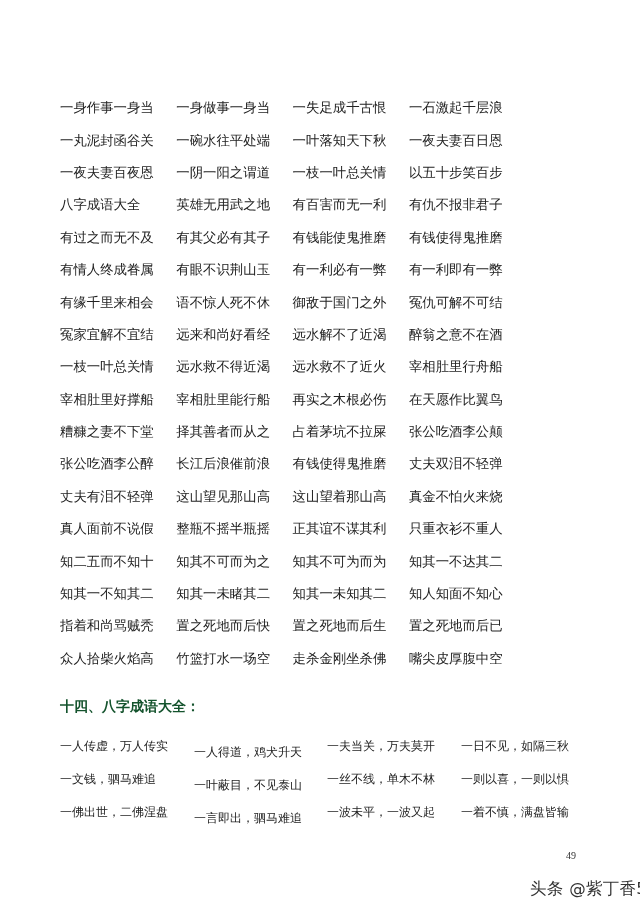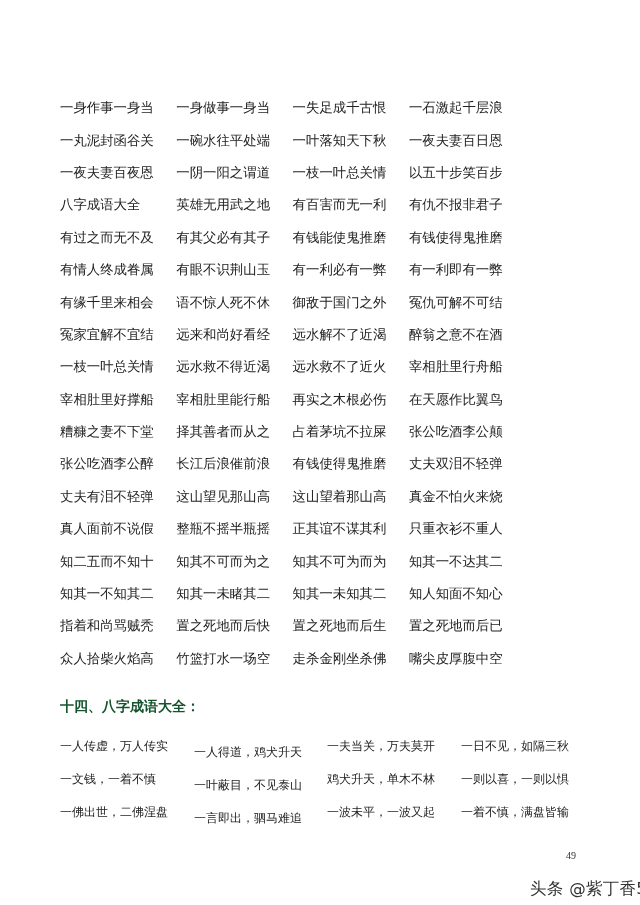--- a/index.html
+++ b/index.html
@@ -153,23 +153,23 @@
   <div class="heading">十四、八字成语大全：</div>
 
   <div class="grid8">
     <div class="row8">
       <span class="cell8 c1">一人传虚，万人传实</span>
       <span class="cell8 c2">一人得道，鸡犬升天</span>
       <span class="cell8 c3">一夫当关，万夫莫开</span>
       <span class="cell8">一日不见，如隔三秋</span>
     </div>
     <div class="row8">
-      <span class="cell8 c1">一文钱，一着不慎</span>
+      <span class="cell8 c1">一文钱，驷马难追</span>
       <span class="cell8 c2">一叶蔽目，不见泰山</span>
-      <span class="cell8 c3">鸡犬升天，单木不林</span>
+      <span class="cell8 c3">一丝不线，单木不林</span>
       <span class="cell8">一则以喜，一则以惧</span>
     </div>
     <div class="row8">
       <span class="cell8 c1">一佛出世，二佛涅盘</span>
       <span class="cell8 c2">一言即出，驷马难追</span>
       <span class="cell8 c3">一波未平，一波又起</span>
       <span class="cell8">一着不慎，满盘皆输</span>
     </div>
   </div>
 

